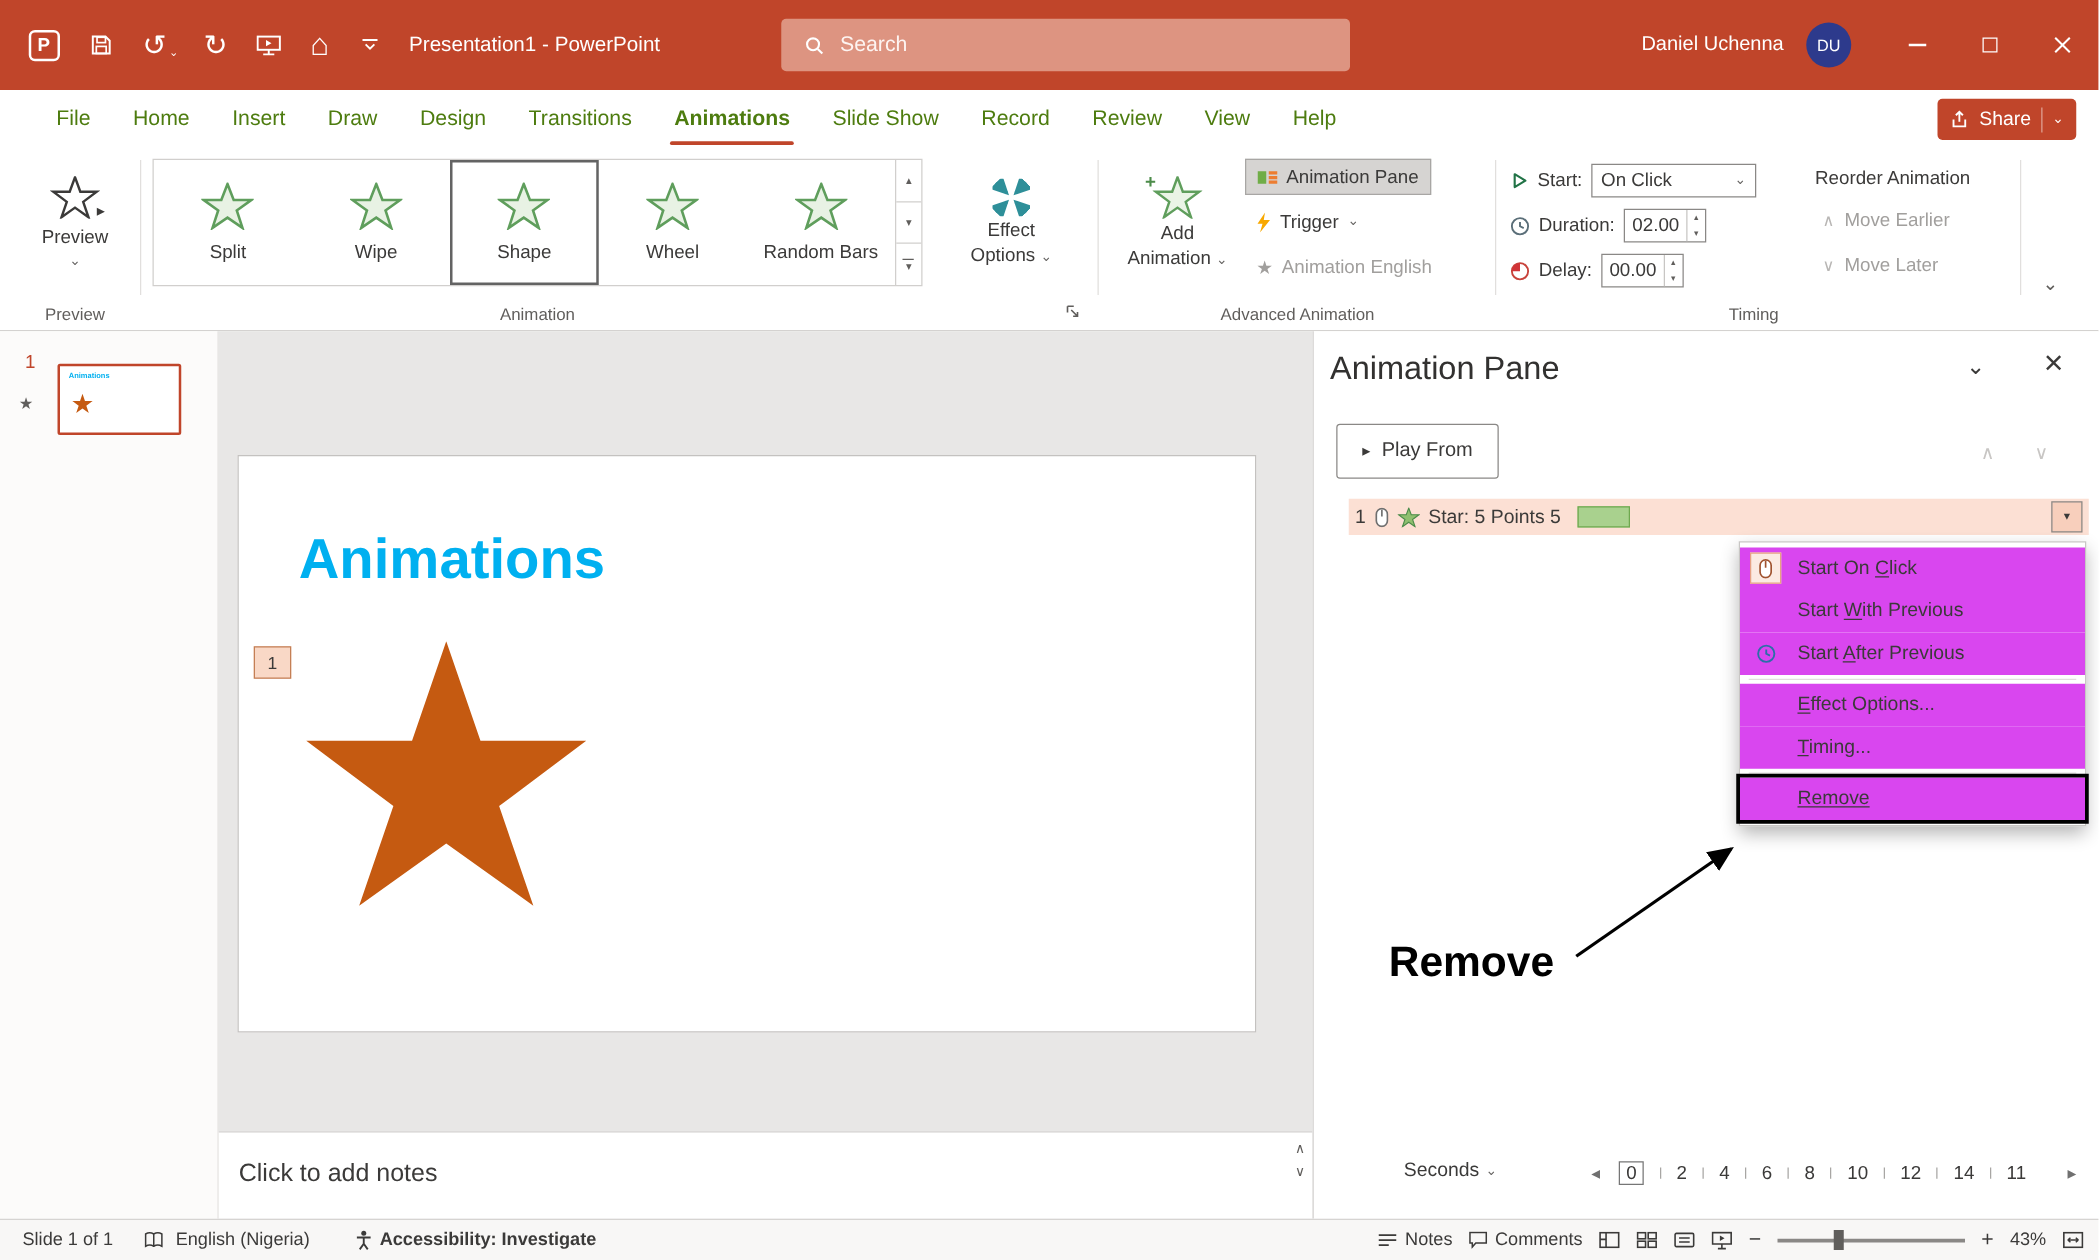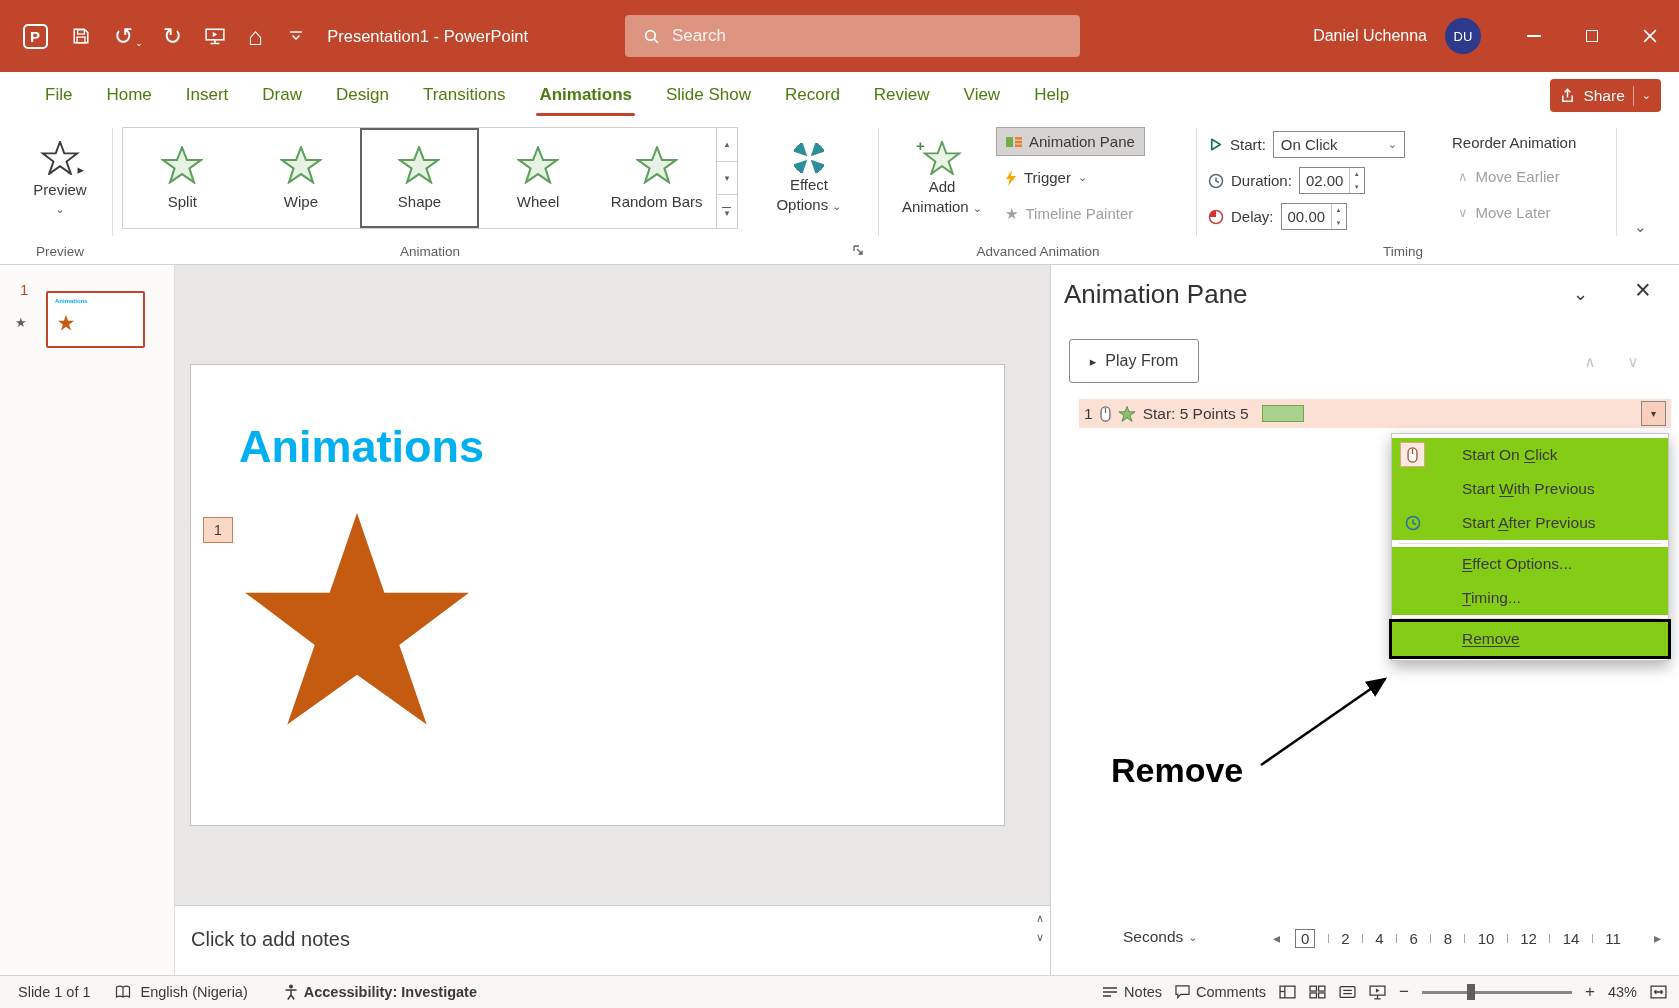--- a/index.html
+++ b/index.html
@@ -93,21 +93,21 @@
   .pane { position:absolute; left:1050px; top:265px; width:629px; height:710px; background:#fff; border-left:1px solid #D2D0CE; }
   .pane-title { position:absolute; left:13px; top:14px; font-size:26px; color:#323130; }
   .pane-chev { position:absolute; left:522px; top:18px; font-size:18px; color:#3B3A39; }
   .pane-close { position:absolute; left:584px; top:10px; font-size:27px; color:#3B3A39; }
   .play-from { position:absolute; left:18px; top:74px; width:130px; height:44px; border:1px solid #8A8886; border-radius:3px; background:#fff; display:flex; align-items:center; justify-content:center; gap:9px; font-size:16px; color:#3B3A39; }
   .pane-move { position:absolute; top:80px; width:34px; height:34px; display:flex; align-items:center; justify-content:center; font-size:15px; color:#C8C6C4; }
   .anim-row { position:absolute; left:28px; top:134px; width:592px; height:29px; background:#FCE0D4; display:flex; align-items:center; gap:7px; padding:0 5px; font-size:15.5px; color:#3B3A39; }
   .green-bar { width:42px; height:17px; background:#A9D18E; border:1px solid #6FA84F; margin-left:6px; }
   .row-dd { margin-left:auto; width:25px; height:25px; background:#F8CFBC; border:1px solid #8A8886; display:flex; align-items:center; justify-content:center; font-size:10px; color:#3B3A39; }
   .ctx-menu { position:absolute; left:340px; top:168px; width:278px; background:#fff; border:1px solid #C8C6C4; box-shadow:0 6px 14px rgba(0,0,0,.3); padding:4px 0; z-index:5; }
-  .ctx-item { position:relative; height:34px; display:flex; align-items:center; padding-left:70px; font-size:15.5px; color:#3B3A39; cursor:default; background:#84cc16; }
+  .ctx-item { position:relative; height:34px; display:flex; align-items:center; padding-left:46px; font-size:15.5px; color:#3B3A39; cursor:default; background:#d946ef; }
   .ctx-item.highlighted { outline:3px solid #000; }
   .ctx-icon { position:absolute; left:8px; top:4px; width:25px; height:25px; display:flex; align-items:center; justify-content:center; }
   .ctx-icon.boxed { background:#FBEAE2; border:1px solid #E6A183; }
   .ctx-sep { height:1px; background:#E1DFDD; margin:3px 7px; }
   .annot-text { position:absolute; left:60px; top:486px; font-size:34px; font-weight:bold; color:#000; z-index:6; }
   .annot-arrow { position:absolute; left:0; top:0; width:629px; height:710px; pointer-events:none; z-index:6; }
   .pane-timeline { position:absolute; left:0; right:4px; top:660px; height:28px;text-align:right; }
   .seconds { position:absolute; left:72px; top:3px; display:flex; align-items:center; gap:5px; font-size:15.5px; color:#3B3A39; }
   .tl-arrow { position:absolute; top:5px; font-size:14px; color:#707070; }
   .ticks { position:absolute; left:244px; top:0; width:326px; height:26px; display:flex; align-items:center; justify-content:space-between; }
@@ -330,21 +330,21 @@
     </div>
     <div class="adv-btn" style="top:45px">
       <svg class="bolt" viewBox="0 0 12 16" width="12" height="16">
           <path d="M7 0 L1 9 H5 L3 16 L11 6 H6 Z" fill="#F8A800"></path>
         </svg>
       <span>Trigger</span>
       <span class="chev" style="color:#605E5C">⌄</span>
     </div>
     <div class="adv-btn disabled" style="top:81px">
       <span style="font-size:15px;color:#A19F9D">★</span>
-      <span>Timeline Painter</span>
+      <span>Animation English</span>
     </div>
     <div class="group-label" style="left:892px;width:292px">Advanced Animation</div>
     <div class="vsep" style="left:1196px"></div>
 
     <div class="tm-row" style="left:1208px;top:13px">
       <svg viewBox="0 0 14 14" width="15" height="15">
           <path d="M3.5 2.2 L11.5 7 L3.5 11.8 Z" fill="none" stroke="#217346" stroke-width="1.6" stroke-linejoin="round"></path>
         </svg>
       <span>Start:</span>
       <div class="combo">

